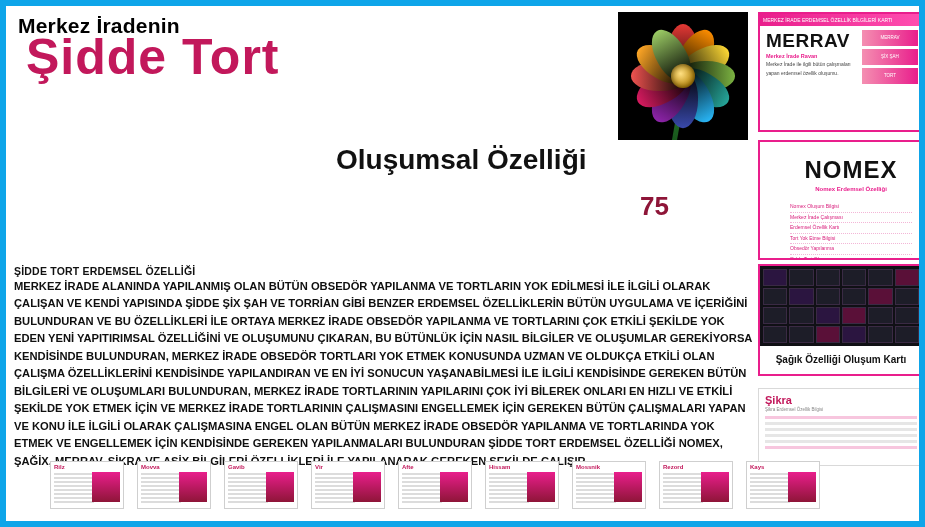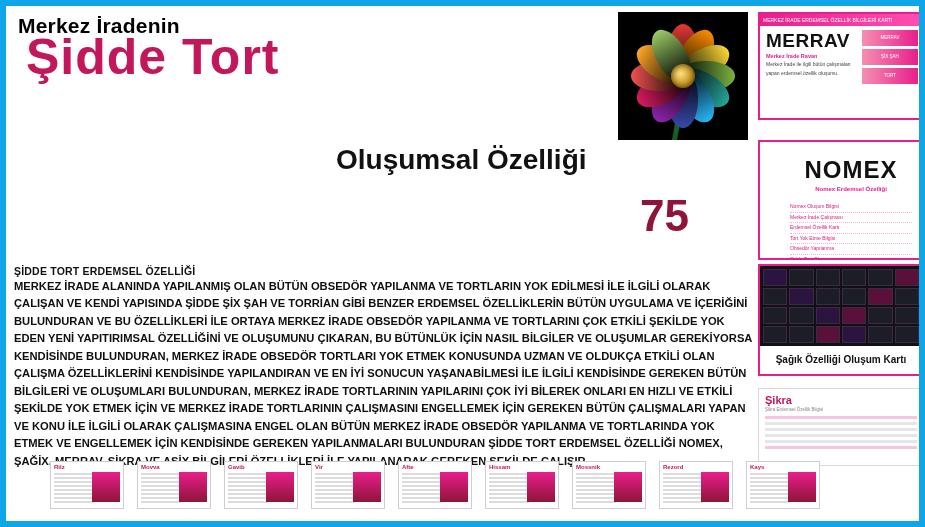--- a/index.html
+++ b/index.html
@@ -89,21 +89,21 @@
     color: #0f0f0f;
     line-height: 1.56;
     text-align: left;
   }
 
   
   .number-badge {
     position: absolute;
     left: 634px;
     top: 185px;
-    font-size: 44px;
+    font-size: 26px;
     font-weight: bold;
     color: #8e1538;
     text-align: center;
   }
 
   
   .flower-box {
     position: absolute;
     left: 612px;
     top: 6px;
@@ -148,21 +148,21 @@
   }
 
   
   .card {
     position: absolute;
     background: #ffffff;
     border: 2px solid #e91e8c;
     box-sizing: border-box;
     overflow: hidden;
   }
-  .card-merrav { left: 752px; top: 6px; width: 166px; height: 108px; }
+  .card-merrav { left: 752px; top: 6px; width: 166px; height: 120px; }
   .card-nomex  { left: 752px; top: 134px; width: 166px; height: 120px; padding-left: 20px; }
   .card-sagik  { left: 752px; top: 258px; width: 166px; height: 112px; }
   .card-sikra  { left: 752px; top: 382px; width: 166px; height: 78px;
                  border: 1px solid #d9d9d9; }
 
   .card-topbar {
     height: 12px;
     background: linear-gradient(90deg, #e91e8c, #ff4fb0);
     font-size: 5px;
     color: #ffffff;

